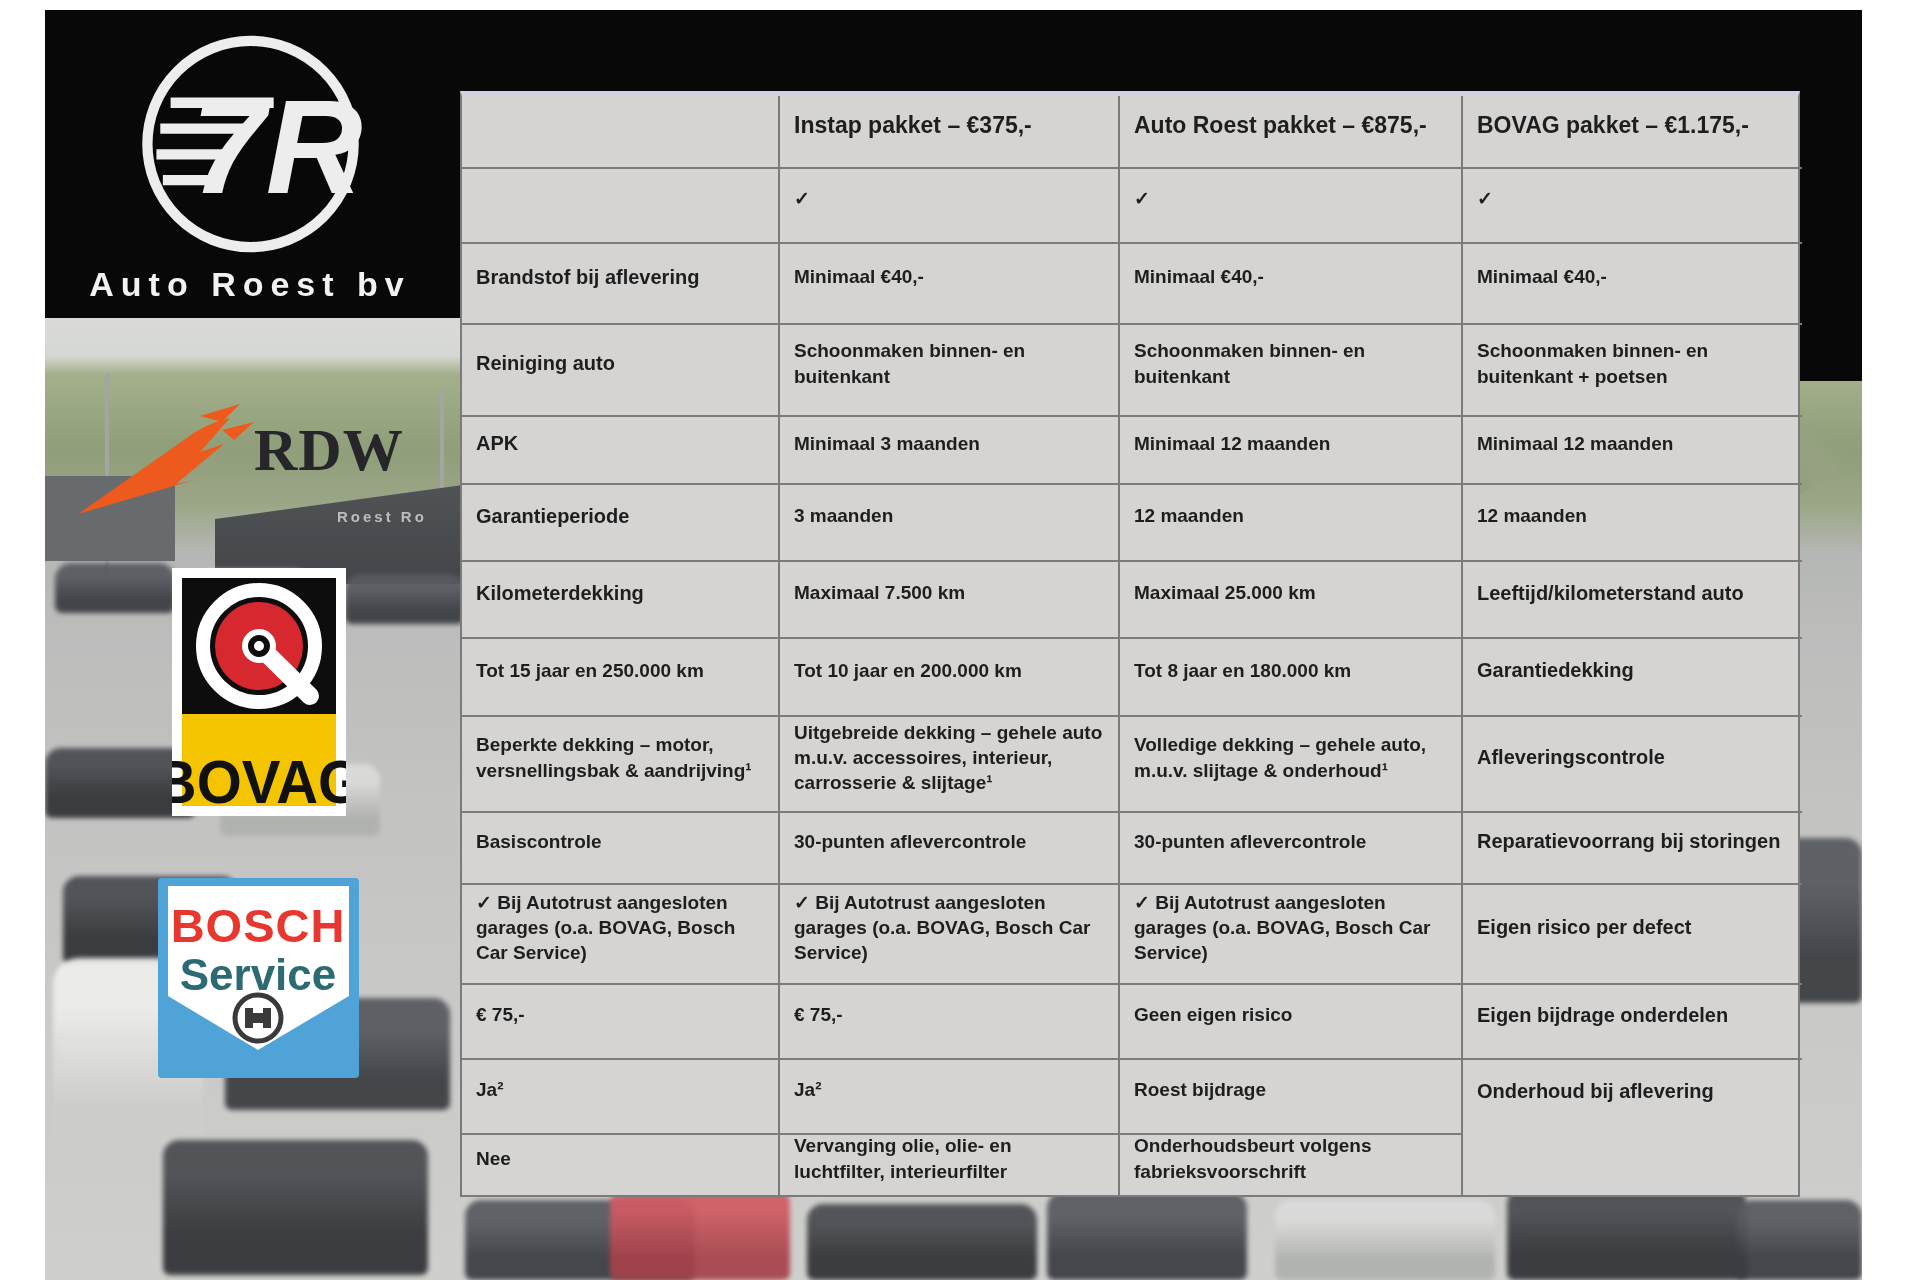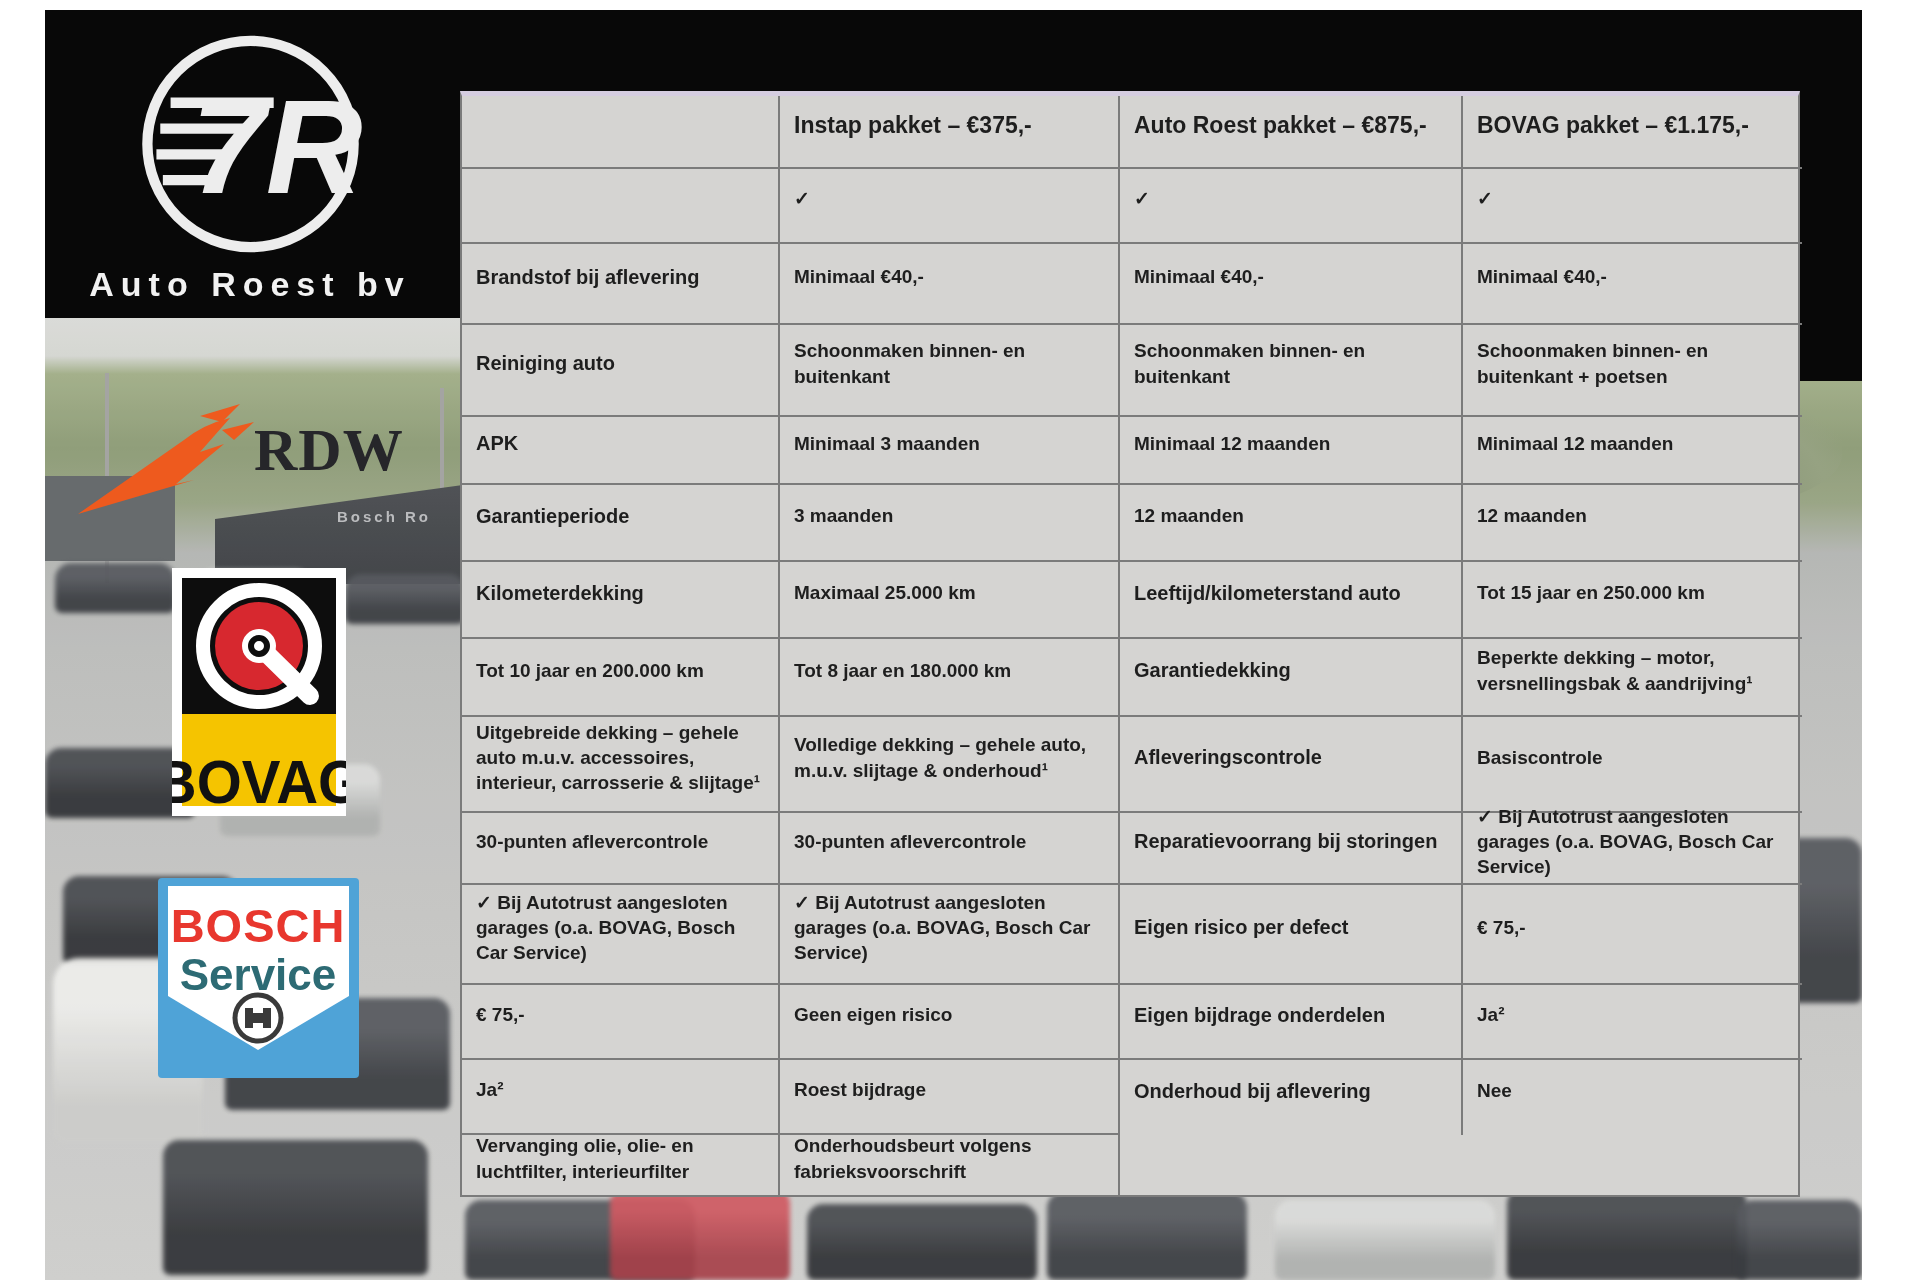--- a/index.html
+++ b/index.html
@@ -76,21 +76,21 @@
 <body>
 
 <div id="canvas">
 
   <div class="photo">
     <div class="pole" style="left:60px;top:55px;height:210px;"></div>
     <div class="pole" style="left:395px;top:70px;height:170px;"></div>
     <div class="trees" style="right:20px;top:60px;width:440px;height:140px;"></div>
     <div class="building small" style="left:0;top:158px;width:130px;height:85px;"></div>
     <div class="building" style="left:170px;top:148px;width:700px;height:118px;"></div>
-    <span class="building-sign" style="left:292px;top:190px;">Bosch Ro</span>
+    <span class="building-sign" style="left:292px;top:190px;">Roest Ro</span>
 
     <div class="car dark" style="left:10px;top:245px;width:120px;height:50px;"></div>
     <div class="car silver" style="left:152px;top:252px;width:115px;height:48px;"></div>
     <div class="car dark" style="left:300px;top:256px;width:120px;height:50px;"></div>
     <div class="car black" style="left:0;top:430px;width:150px;height:70px;"></div>
     <div class="car silver" style="left:175px;top:446px;width:160px;height:72px;"></div>
     <div class="car black" style="left:18px;top:558px;width:175px;height:88px;"></div>
     <div class="car white" style="left:8px;top:640px;width:150px;height:185px;border-radius:26px 26px 10px 10px;"></div>
     <div class="car dark" style="left:180px;top:680px;width:225px;height:112px;"></div>
     <div class="car black" style="left:118px;top:822px;width:265px;height:135px;"></div>
@@ -178,20 +178,21 @@
       <div class="cell">Schoonmaken binnen- en buitenkant + poetsen</div>
       <div class="cell rowlabel">APK</div>
       <div class="cell">Minimaal 3 maanden</div>
       <div class="cell">Minimaal 12 maanden</div>
       <div class="cell">Minimaal 12 maanden</div>
       <div class="cell rowlabel">Garantieperiode</div>
       <div class="cell">3 maanden</div>
       <div class="cell">12 maanden</div>
       <div class="cell">12 maanden</div>
       <div class="cell rowlabel">Kilometerdekking</div>
+      <div class="cell">Maximaal 7.500 km</div>
       <div class="cell">Maximaal 25.000 km</div>
       <div class="cell rowlabel">Leeftijd/kilometerstand auto</div>
       <div class="cell">Tot 15 jaar en 250.000 km</div>
       <div class="cell">Tot 10 jaar en 200.000 km</div>
       <div class="cell">Tot 8 jaar en 180.000 km</div>
       <div class="cell rowlabel">Garantiedekking</div>
       <div class="cell">Beperkte dekking – motor, versnellingsbak &amp; aandrijving¹</div>
       <div class="cell">Uitgebreide dekking – gehele auto m.u.v. accessoires, interieur, carrosserie &amp; slijtage¹</div>
       <div class="cell">Volledige dekking – gehele auto, m.u.v. slijtage &amp; onderhoud¹</div>
       <div class="cell rowlabel">Afleveringscontrole</div>

